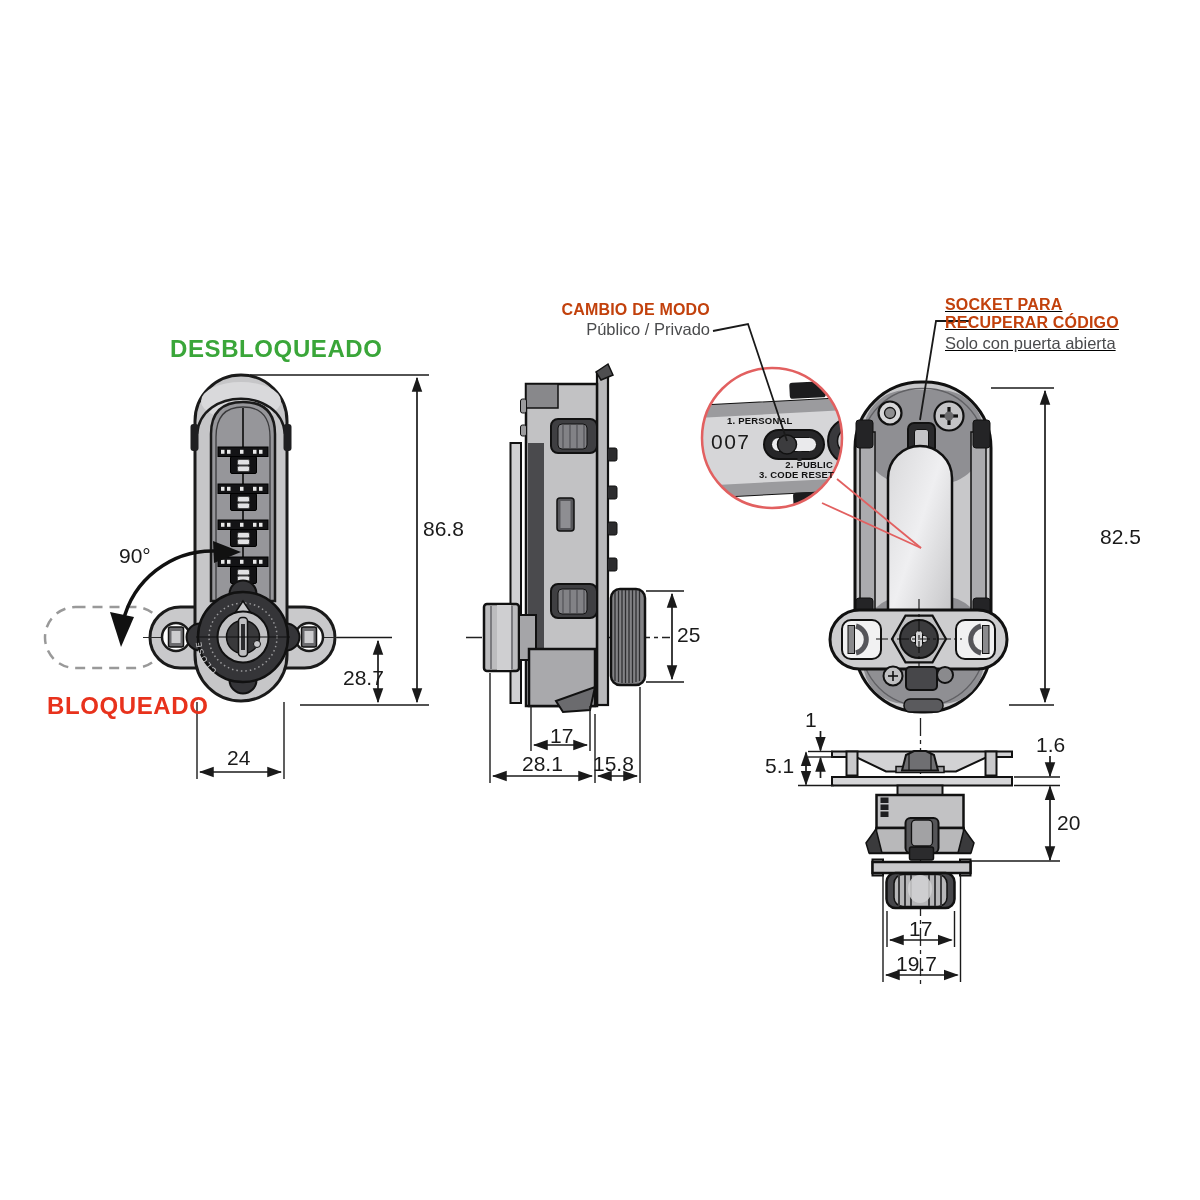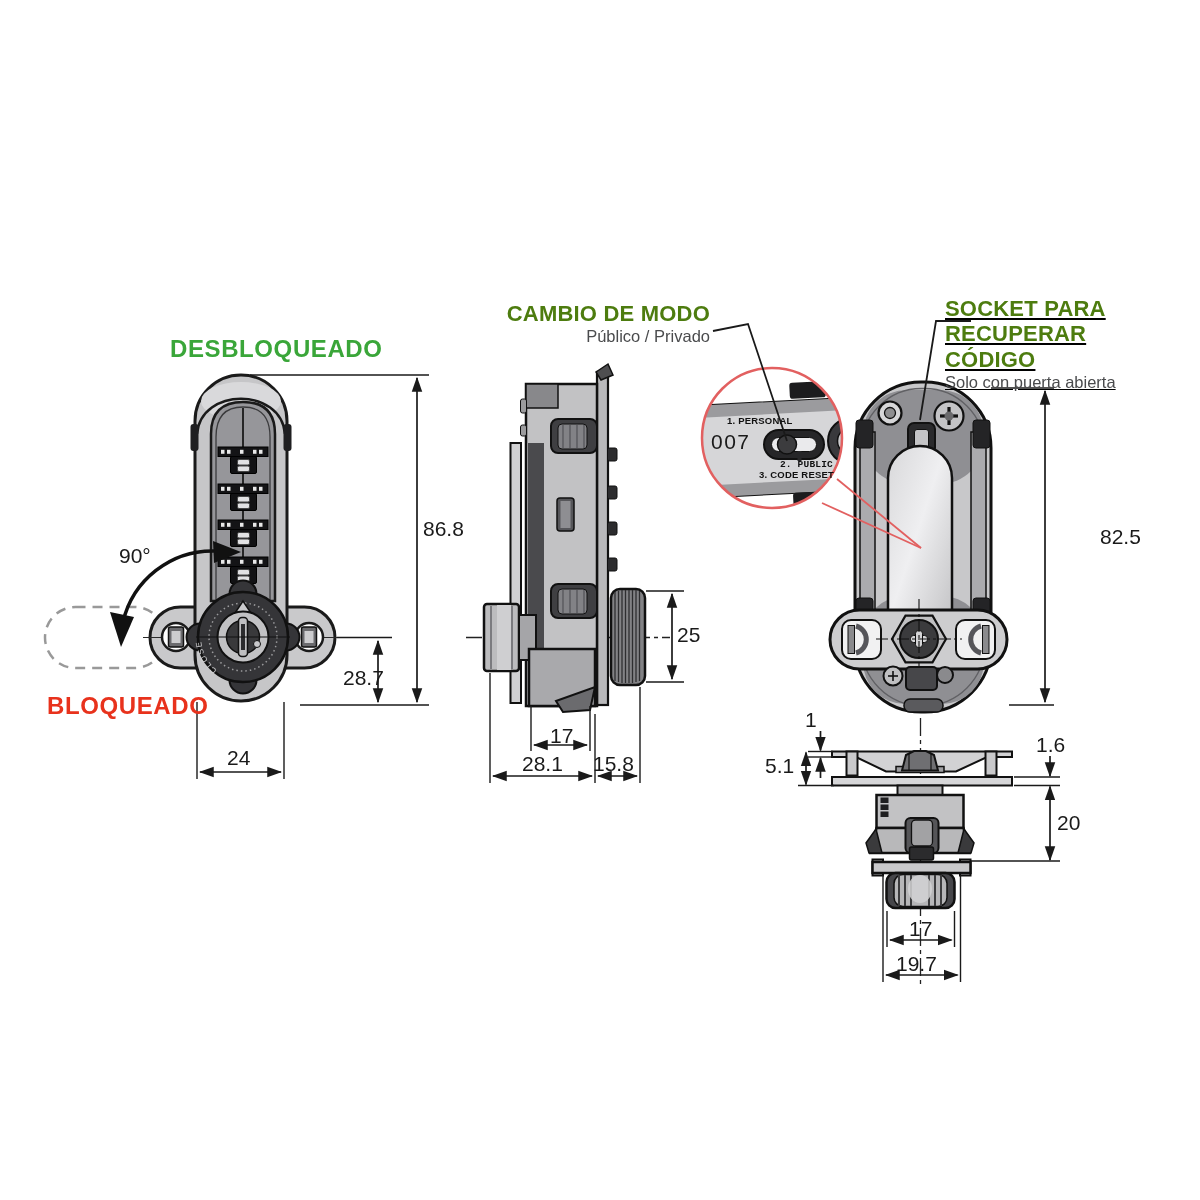--- a/index.html
+++ b/index.html
@@ -4,21 +4,21 @@
 <style>
   html,body{margin:0;padding:0;background:#fff;}
   #canvas{position:relative;width:1200px;height:1200px;background:#ffffff;overflow:hidden;
           font-family:"Liberation Sans",sans-serif;}
   #drawing{position:absolute;left:0;top:0;}
   .lbl{position:absolute;white-space:nowrap;color:#1a1a1a;line-height:1.05;}
   .dim{font:21px "Liberation Sans",sans-serif;}
   .state{font-weight:bold;font-size:24px;letter-spacing:.6px;}
   .state.green{color:#3aa639;}
   .state.red{color:#e8321c;}
-  .callout-title{font-weight:bold;font-size:22px;color:#4d7c0f;letter-spacing:.2px;line-height:1.15;}
+  .callout-title{font-weight:bold;font-size:16px;color:#c2410c;letter-spacing:.2px;line-height:1.15;}
   .callout-sub{font-size:16.5px;color:#4a4b4d;margin-top:1px;}
   .callout{position:absolute;line-height:1.15;}
   .right{text-align:right;}
   .detail-small{font:bold 9.5px "Liberation Sans",sans-serif;color:#111;letter-spacing:.2px;}
   .detail-code{font:21px "Liberation Sans",sans-serif;color:#1a1a1a;letter-spacing:1.5px;}
   .wrapbox{white-space:normal;}
   .knob-close-text{font:8px "Liberation Sans",sans-serif;fill:#d4d4d6;letter-spacing:1.5px;}
   .ext{stroke:#1a1a1a;stroke-width:1.4;}
   .dimline{stroke:#1a1a1a;stroke-width:1.7;marker-start:url(#arr);marker-end:url(#arr);}
   .dimhalf{stroke:#1a1a1a;stroke-width:1.7;marker-end:url(#arr);}
@@ -401,16 +401,16 @@
   <div class="callout-sub">Público / Privado</div>
 </div>
 
 <div class="callout" style="left:945px;top:296px;width:205px;text-decoration:underline;">
   <div class="callout-title wrapbox">SOCKET PARA RECUPERAR CÓDIGO</div>
   <div class="callout-sub">Solo con puerta abierta</div>
 </div>
 
 <span class="lbl detail-small" style="left:727px;top:415px;">1. PERSONAL</span>
 <span class="lbl detail-code" style="left:711px;top:430px;">007</span>
-<span class="lbl detail-small right" style="left:763px;top:459px;width:70px;font-family:Liberation Mono, monospace;">2. PUBLIC</span>
+<span class="lbl detail-small right" style="left:763px;top:459px;width:70px;">2. PUBLIC</span>
 <span class="lbl detail-small right" style="left:750px;top:469px;width:84px;">3. CODE RESET</span>
 
 </div>
 
 </body></html>

